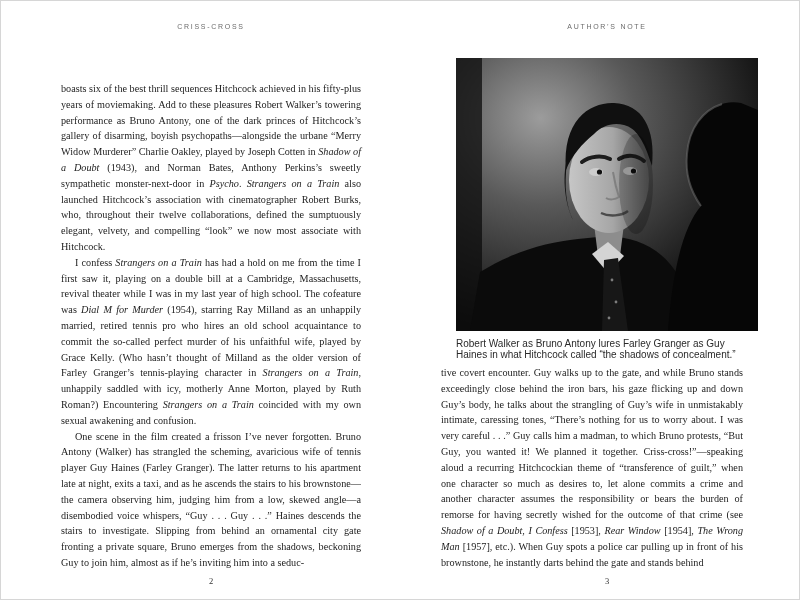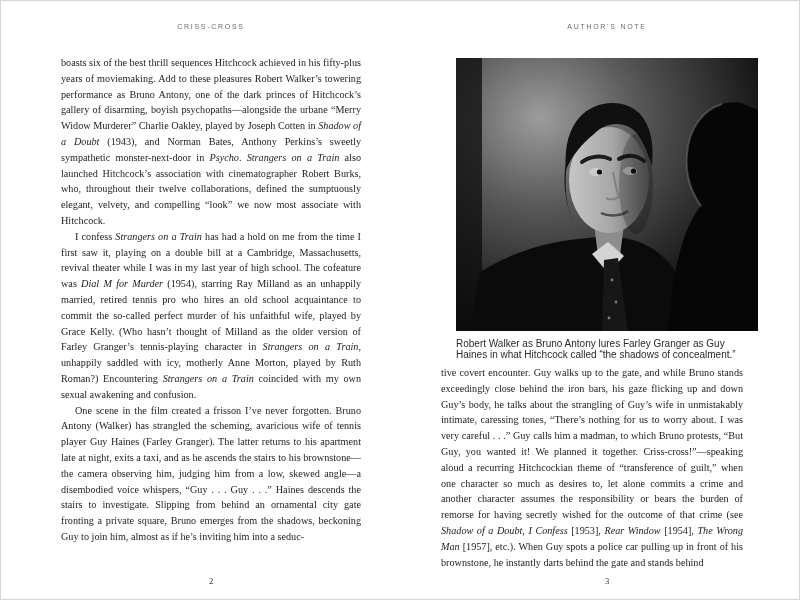--- a/index.html
+++ b/index.html
@@ -31,21 +31,21 @@
   .left  .running-head { left: 60px; width: 300px; }
   .right .running-head { left: 55px; width: 302px; }
 
   .text-block {
     position: absolute;
     text-align: justify;
     font-size: 10.2px;
     line-height: 15.8px;
     color: #1c1c1c;
   }
-  .left  .text-block { left: 60px; top: 54px;  width: 300px; }
+  .left  .text-block { left: 60px; top: 80px;  width: 300px; }
   .right .text-block { left: 40px; top: 364px; width: 302px; }
 
   .text-block p { margin: 0; padding: 0; }
   .text-block p.indent { text-indent: 14px; }
   .text-block em { font-style: italic; }
 
   .photo {
     position: absolute; left: 55px; top: 57px;
     width: 302px; height: 273px;
     background: #111;

